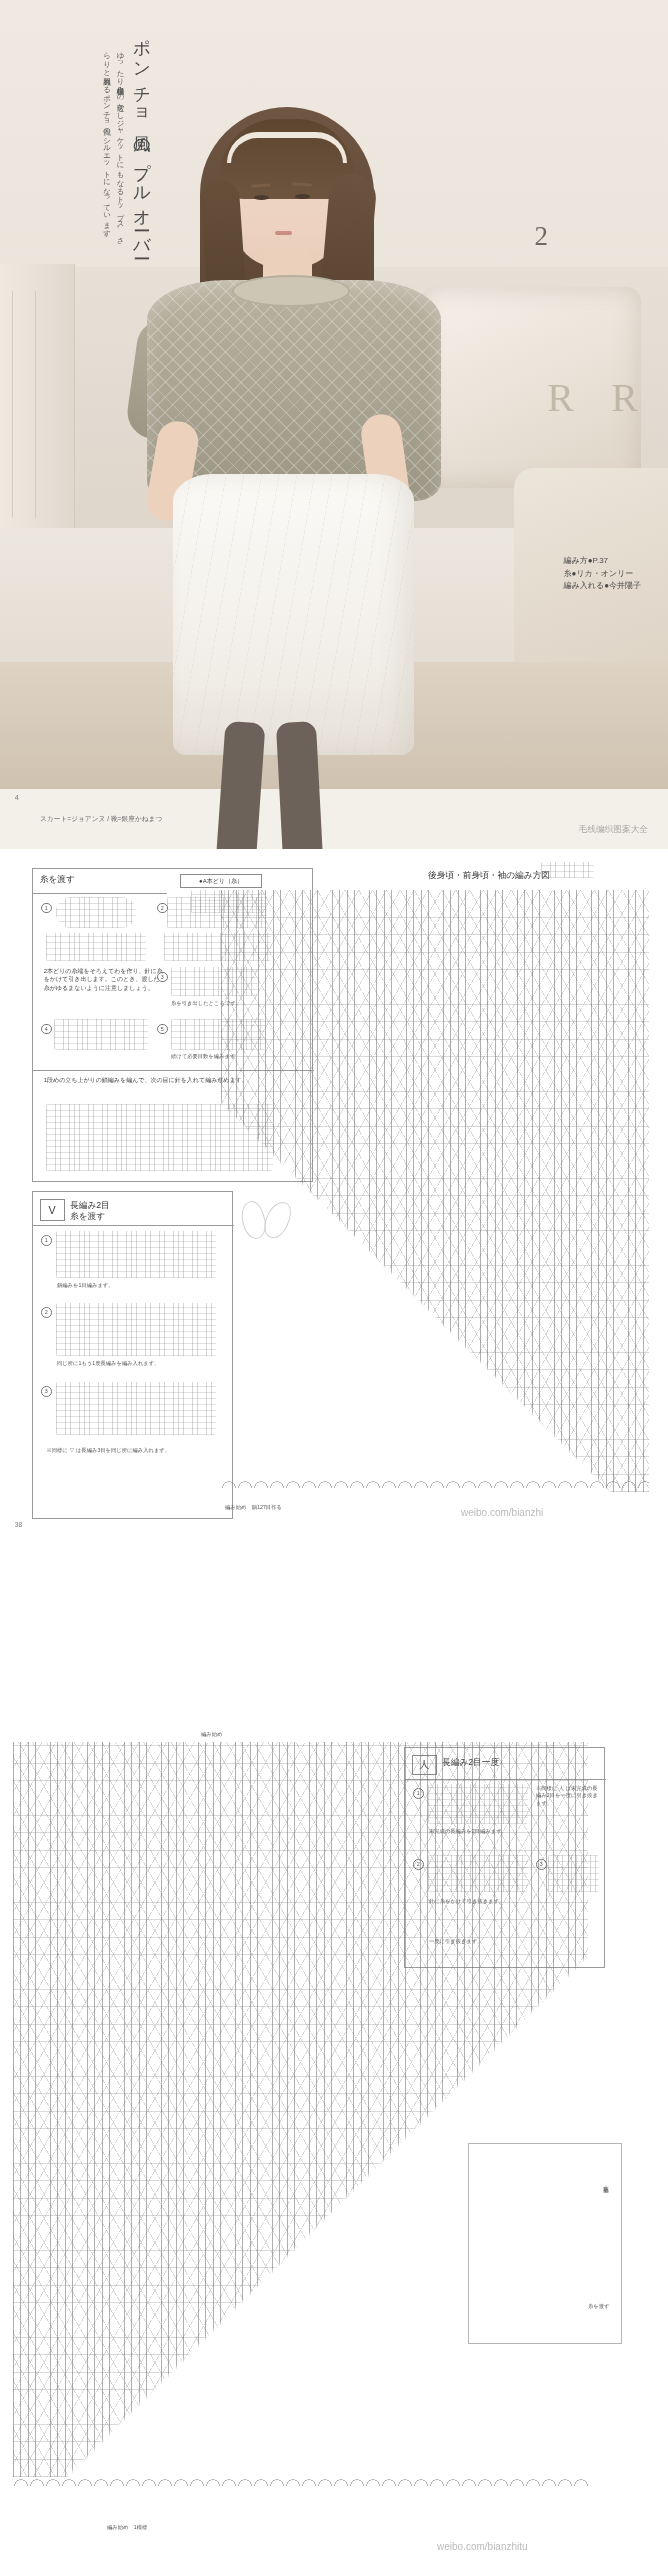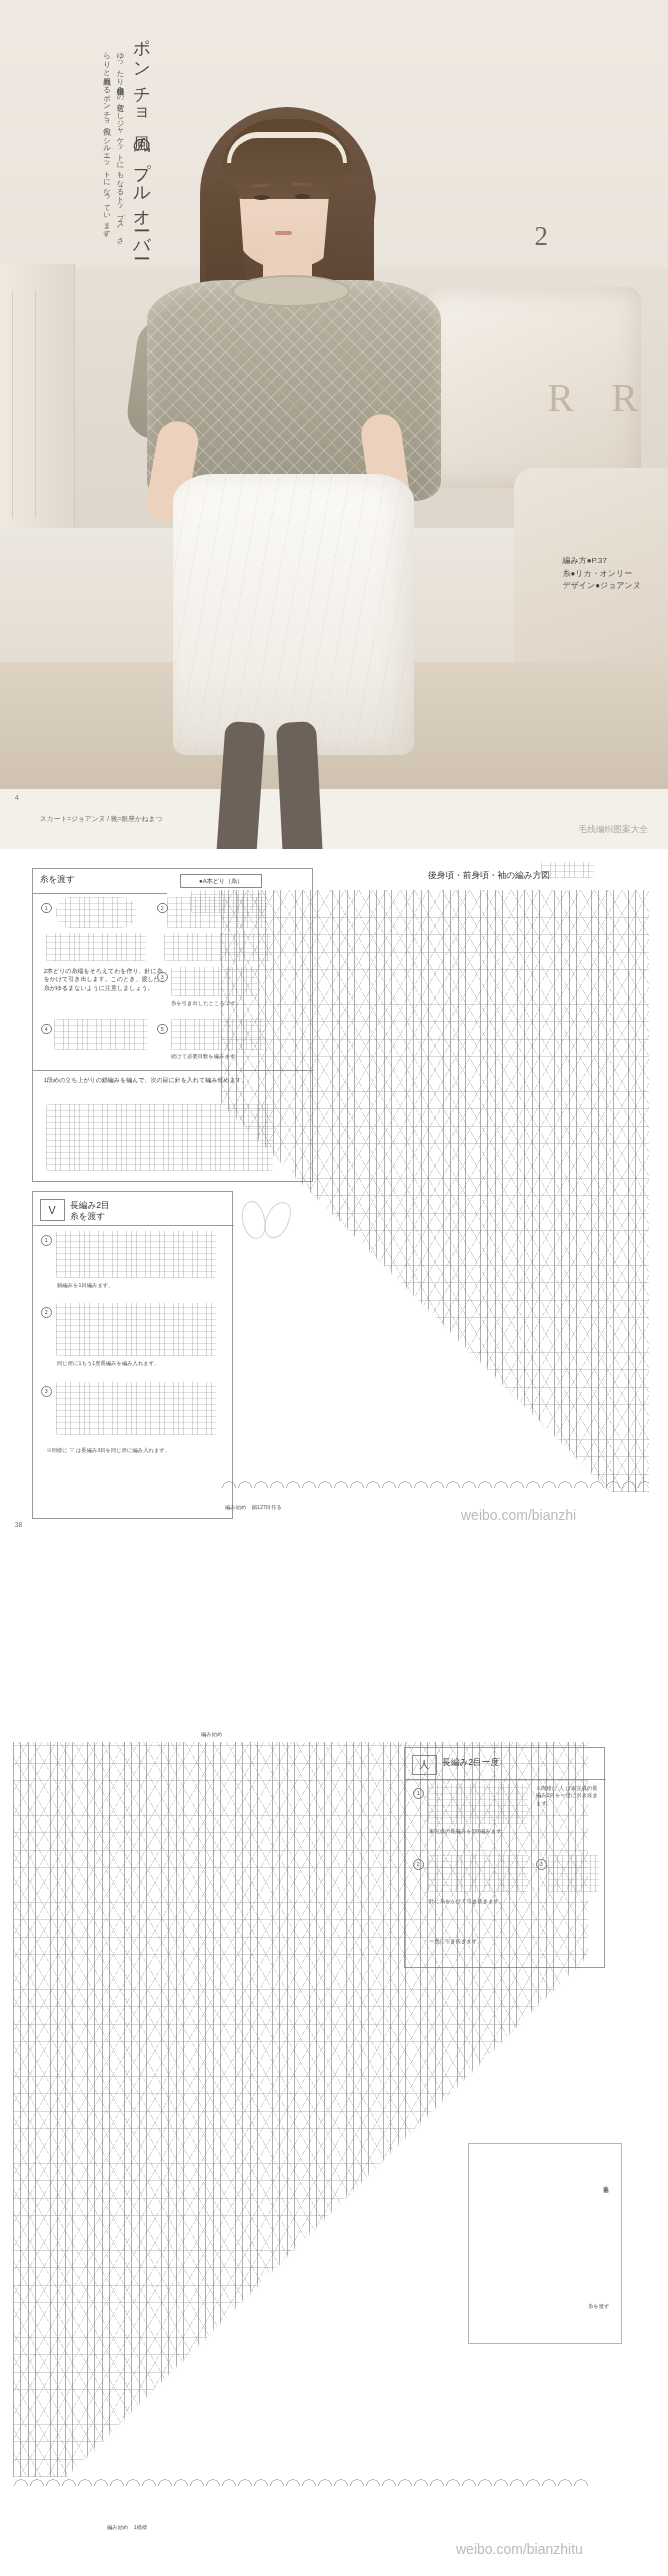--- a/index.html
+++ b/index.html
@@ -98,21 +98,21 @@
   .tiny{font-size:6px;line-height:8.7px;color:#444;}
   .xtiny{font-size:5.3px;line-height:7.4px;color:#555;}
   .step-no{display:inline-block;width:8.7px;height:8.7px;border:0.7px solid #777;border-radius:50%;
     font-size:5.3px;line-height:8.7px;text-align:center;color:#555;}
   .hookfig{position:absolute;background:
       repeating-linear-gradient(90deg,rgba(120,120,120,.30) 0 0.7px,transparent 0.7px 4.7px),
       repeating-linear-gradient(0deg,rgba(120,120,120,.22) 0 0.7px,transparent 0.7px 6px);
       border-radius:2px;}
   .divider{position:absolute;background:#9a9a9a;height:0.7px;}
   .label-box{position:absolute;border:0.7px solid #8a8a8a;font-size:7.4px;text-align:center;background:#fff;}
-  .wm{position:absolute;color:#b4b4b4;font-size:14px;opacity:.9;}
+  .wm{position:absolute;color:#b4b4b4;font-size:10px;opacity:.9;}
   .pageno{position:absolute;font-size:6.7px;color:#777;}
 
   
   .chart{position:absolute;overflow:hidden;}
   .chart:before{content:"";position:absolute;inset:0;
     background-image:
       repeating-linear-gradient(90deg,rgba(110,110,110,.55) 0 0.8px,transparent 0.8px 7.4px),
       repeating-linear-gradient(0deg,rgba(130,130,130,.30) 0 0.7px,transparent 0.7px 17.4px),
       repeating-linear-gradient(60deg,rgba(120,120,120,.30) 0 0.7px,transparent 0.7px 12px),
       repeating-linear-gradient(-60deg,rgba(120,120,120,.30) 0 0.7px,transparent 0.7px 12px);}
@@ -167,21 +167,21 @@
     <div class="skirt"></div>
     <div class="leg-l"></div>
     <div class="leg-r"></div>
   </div>
 
   <div class="title-v vtext">ポンチョ風のプルオーバー</div>
   <div class="lead-v vtext">ゆったり模様編みの透かしジャケットにもなるトップス。さらりと羽織れるポンチョ風のシルエットになっています。</div>
   <div class="photo-number">2</div>
   <div class="credits" style="white-space:pre-line">編み方●P.37
 糸●リカ・オンリー
-デザイン●ジョアンヌ</div>
+編み入れる●今井陽子</div>
   <div class="caption-bottom">スカート=ジョアンヌ / 靴=銀座かねまつ</div>
   <div class="page-no-1">4</div>
   <div class="wm-photo">毛线编织图案大全</div>
 </section>
 
 <section class="sheet" style="top:849px;height:862px;">
 
   <div class="panel" style="left:32px;top:18.7px;width:281px;height:314px;">
     <div class="panel-title" style="left:6.7px;top:5.3px;">糸を渡す</div>
     <div class="label-box" style="left:147px;top:5.3px;width:80px;height:12px;line-height:12px;font-size:6px;">●A本どり（糸）</div>
@@ -271,15 +271,15 @@
 
   <div class="chart tri2" style="left:13.4px;top:27px;width:575px;height:735px;"></div>
   <div class="fanrow" style="left:13.4px;top:754px;width:575px;"></div>
 
   <div class="xtiny" style="position:absolute;left:201px;top:16px;">編み始め</div>
   <div class="xtiny vtext" style="position:absolute;left:602px;top:468px;height:80px;">袖下・脇</div>
   <div class="xtiny" style="position:absolute;left:588px;top:588px;">糸を渡す</div>
   <div class="panel" style="left:468px;top:428px;width:154px;height:201px;background:transparent;border-color:#b5b5b5;"></div>
 
   <div class="xtiny" style="position:absolute;left:107px;top:809px;">編み始め　1模様</div>
-  <div class="wm" style="left:456px;top:826px;">weibo.com/bianzhitu</div>
+  <div class="wm" style="left:437px;top:826px;">weibo.com/bianzhitu</div>
 </section>
 
 
 </body></html>

